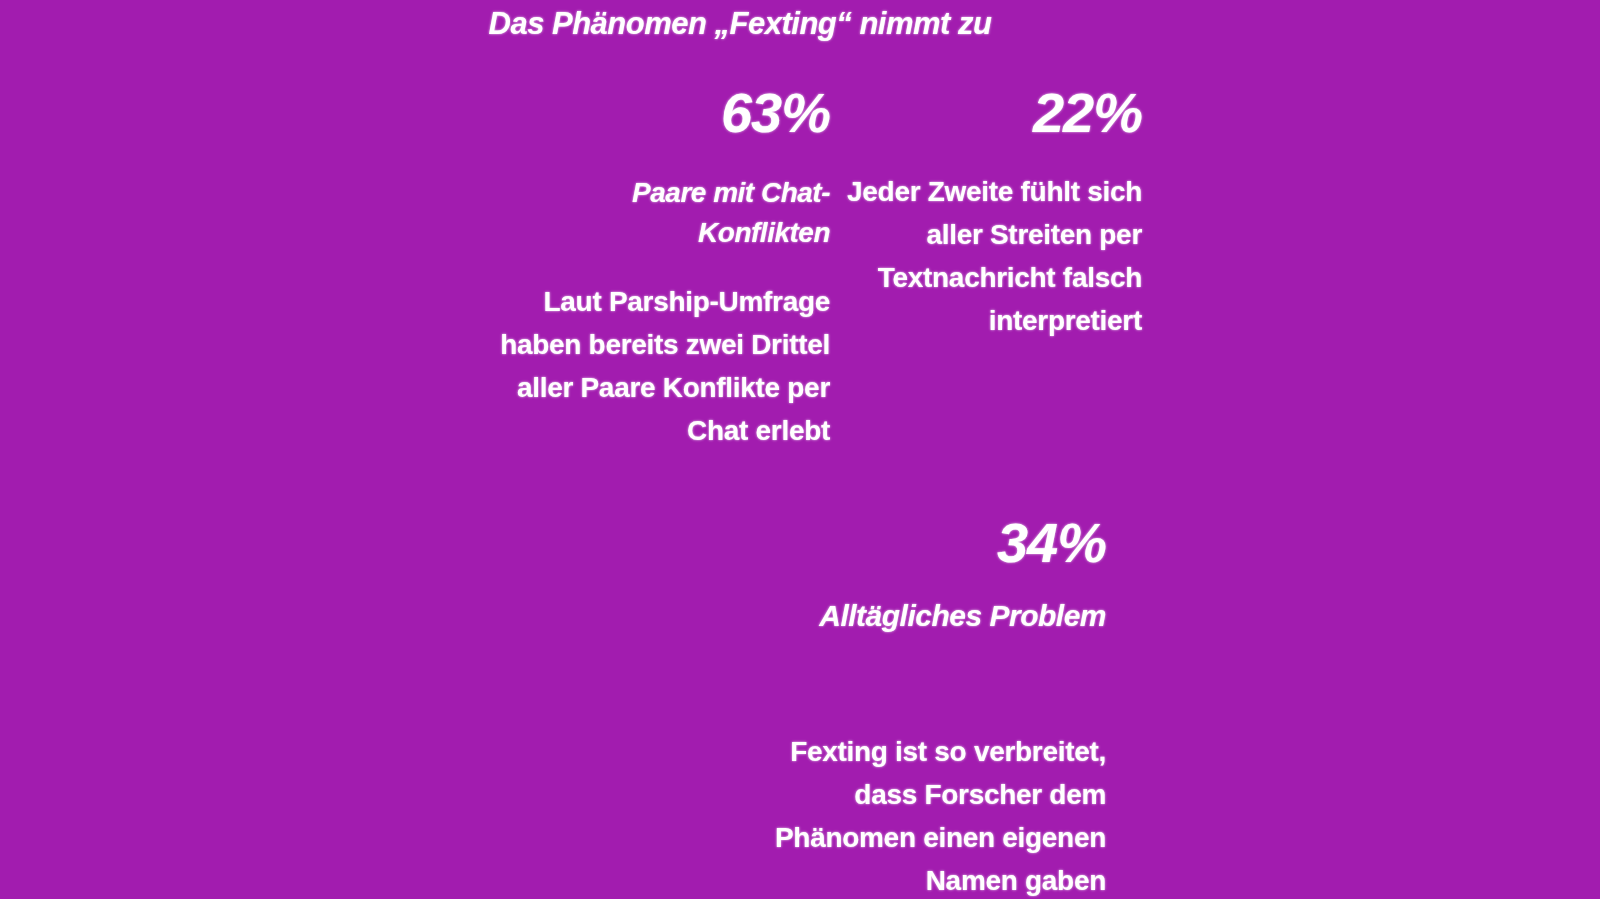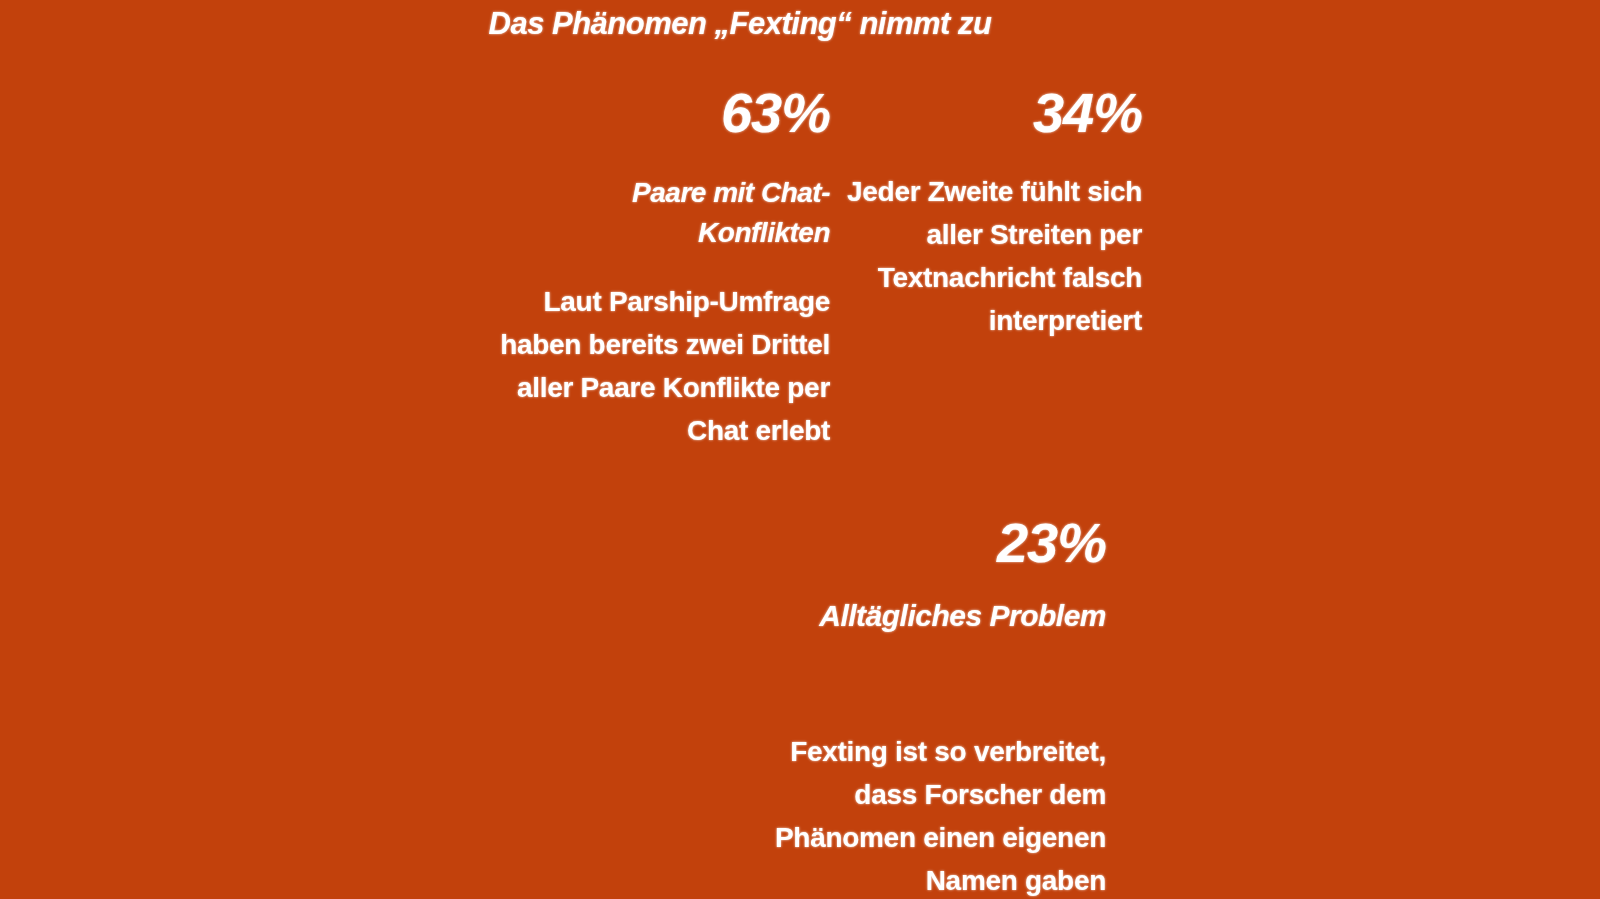--- a/index.html
+++ b/index.html
@@ -76,44 +76,44 @@
     font-size: 30px;
     line-height: 42px;
   }
   .stat-bottom .desc {
     margin-top: 93px;
   }
 </style>
 </head>
 <body style="background: rgb(0, 0, 0);">
 
-<div class="stage" style="background: #c2410c; color: rgb(255, 255, 255);">
+<div class="stage" style="background: #a21caf; color: rgb(255, 255, 255);">
 
   <h1 class="title soft">Das Phänomen „Fexting“ nimmt zu</h1>
 
   <section class="stat stat-col-1">
     <div class="value soft">63%</div>
     <div class="label soft">Paare mit Chat-
 Konflikten</div>
     <div class="desc soft">Laut Parship-Umfrage
 haben bereits zwei Drittel
 aller Paare Konflikte per
 Chat erlebt</div>
   </section>
 
   <section class="stat stat-col-2">
-    <div class="value soft">34%</div>
+    <div class="value soft">22%</div>
     <div class="desc soft">Jeder Zweite fühlt sich
 aller Streiten per
 Textnachricht falsch
 interpretiert</div>
   </section>
 
   <section class="stat stat-bottom">
-    <div class="value soft">23%</div>
+    <div class="value soft">34%</div>
     <div class="label soft">Alltägliches Problem</div>
     <div class="desc soft">Fexting ist so verbreitet,
 dass Forscher dem
 Phänomen einen eigenen
 Namen gaben</div>
   </section>
 
 </div>
 
 </body></html>

